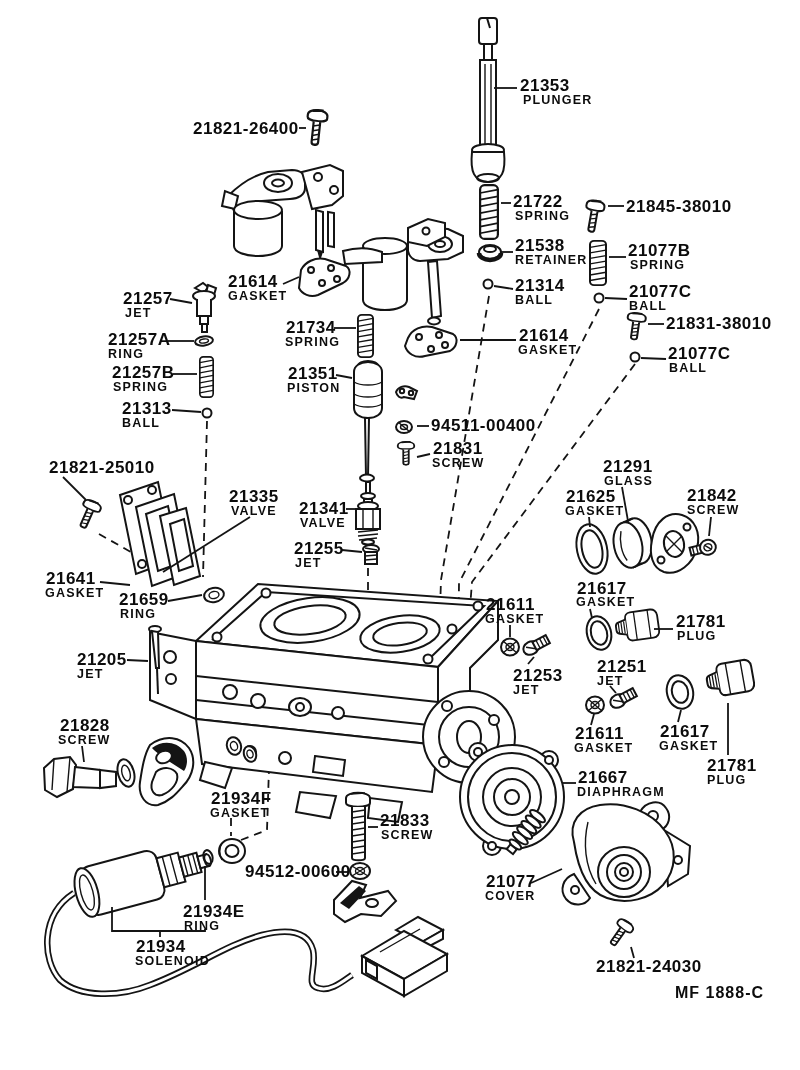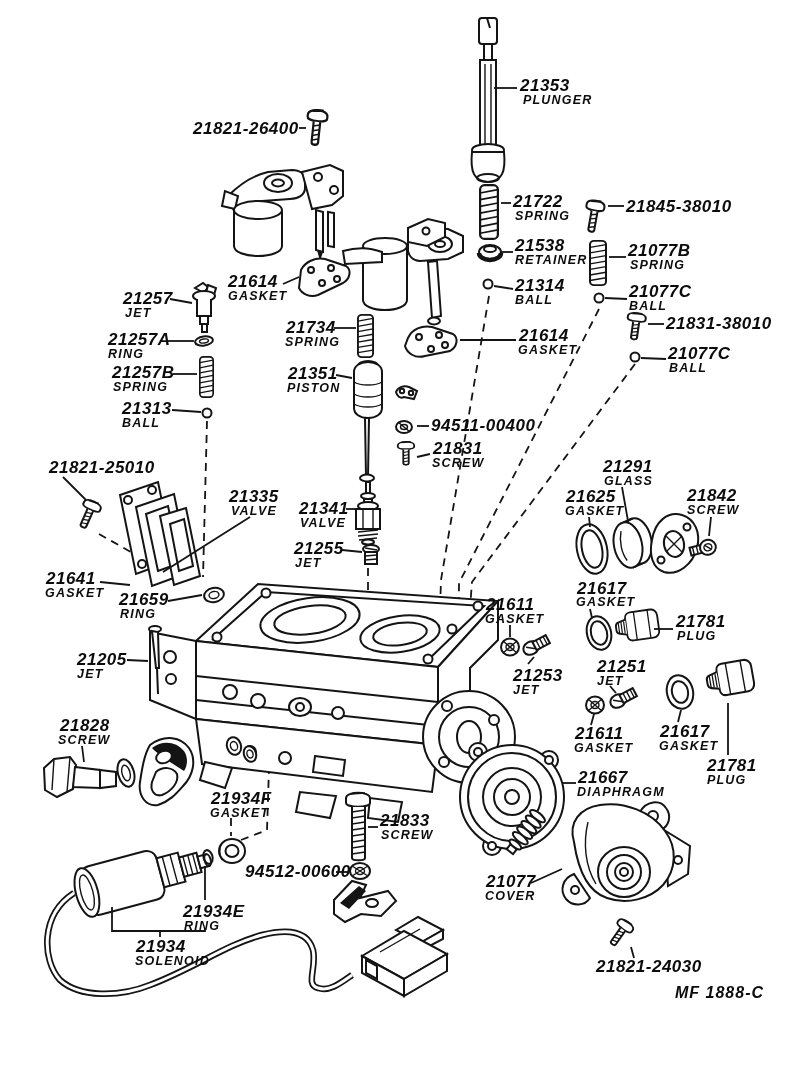--- a/index.html
+++ b/index.html
@@ -1,16 +1,16 @@
 <!DOCTYPE html>
 <html><head>
 <meta charset="utf-8">
 <style>
   html,body{margin:0;padding:0;background:#e8e8e8;}
-  .stage{width:800px;height:1070px;background:#ffffff;position:relative;margin:0 auto;overflow:hidden;font-style:italic;}
+  .stage{width:800px;height:1070px;background:#ffffff;position:relative;margin:0 auto;overflow:hidden;}
   svg{display:block;}
   .ln{fill:#ffffff;stroke:#141414;stroke-width:2;}
   .lnt{fill:none;stroke:#141414;stroke-width:2;}
   .th{fill:none;stroke:#141414;stroke-width:1.4;}
   .fl{fill:#141414;stroke:none;}
   .ld{fill:none;stroke:#141414;stroke-width:1.8;}
   .dash{fill:none;stroke:#141414;stroke-width:1.8;stroke-dasharray:8 6;}
   .pn{font-family:"Liberation Sans",sans-serif;font-weight:bold;font-size:17px;letter-spacing:.5px;fill:#0c0c0c;}
   .ps{font-family:"Liberation Sans",sans-serif;font-weight:bold;font-size:12.5px;letter-spacing:1.2px;fill:#0c0c0c;}
   .pf{font-family:"Liberation Sans",sans-serif;font-weight:bold;font-size:16px;letter-spacing:1px;fill:#0c0c0c;}

